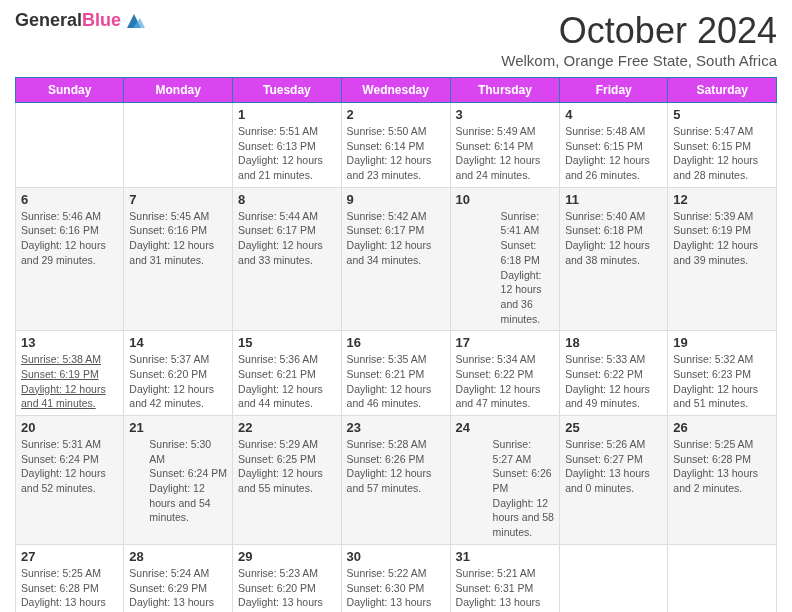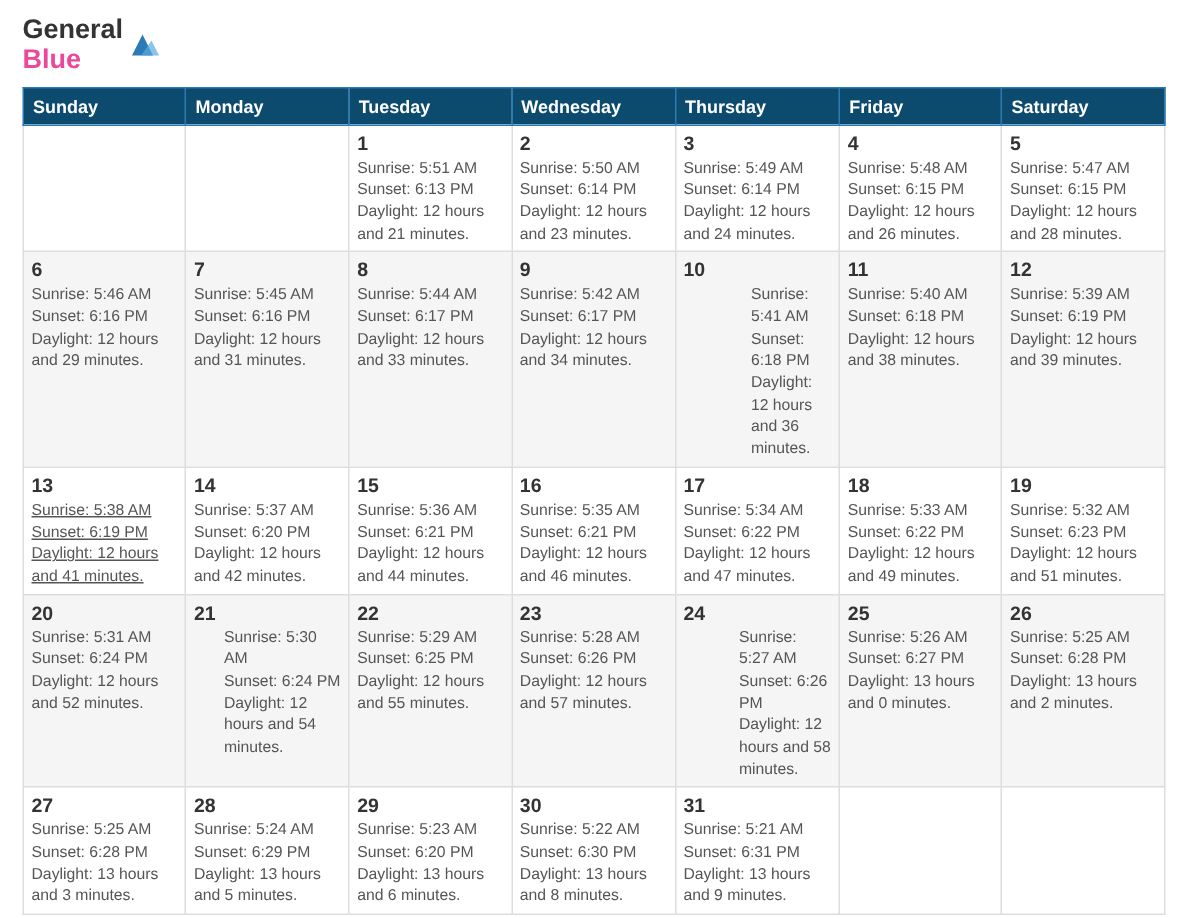--- a/index.html
+++ b/index.html
@@ -16,21 +16,21 @@
       align-items: flex-start;
       margin-bottom: 8px;
     }
     .logo {
       display: flex;
       align-items: center;
       gap: 0;
     }
     .logo-text {
       display: flex;
-      flex-direction: column;
+      flex-direction: row;
       line-height: 1.1;
     }
     .logo-general {
       font-size: 18px;
       font-weight: bold;
       color: #333;
     }
     .logo-blue {
       font-size: 18px;
       font-weight: bold;
@@ -52,23 +52,23 @@
     .subtitle {
       font-size: 15px;
       color: #555;
     }
     .calendar {
       width: 100%;
       border-collapse: collapse;
       font-size: 11px;
     }
     .calendar th {
-      background-color: #0c4a6e;
+      background-color: #d946ef;
       color: #fff;
-      text-align: left;
+      text-align: center;
       padding: 5px 6px;
       font-size: 12px;
       font-weight: bold;
       border: 1px solid #2a7ab5;
     }
     .calendar td {
       vertical-align: top;
       border: 1px solid #ddd;
       padding: 4px 5px;
       width: 110px;
@@ -101,20 +101,24 @@
   <div class="logo">
     <div class="logo-text">
       <span class="logo-general">General</span>
       <span class="logo-blue">Blue</span>
     </div>
     <svg class="logo-icon" viewBox="0 0 22 22">
       <polygon points="4,18 11,4 18,18" fill="#2a7ab5"></polygon>
       <polygon points="10,18 17,8 22,18" fill="#5aabde" opacity="0.7"></polygon>
     </svg>
   </div>
+  <div class="title-block">
+    <div class="month-title">October 2024</div>
+    <div class="subtitle">Welkom, Orange Free State, South Africa</div>
+  </div>
 </div>
 
 <table class="calendar">
   <thead>
     <tr>
     <th>Sunday</th>
         <th>Monday</th>
         <th>Tuesday</th>
         <th>Wednesday</th>
         <th>Thursday</th>

